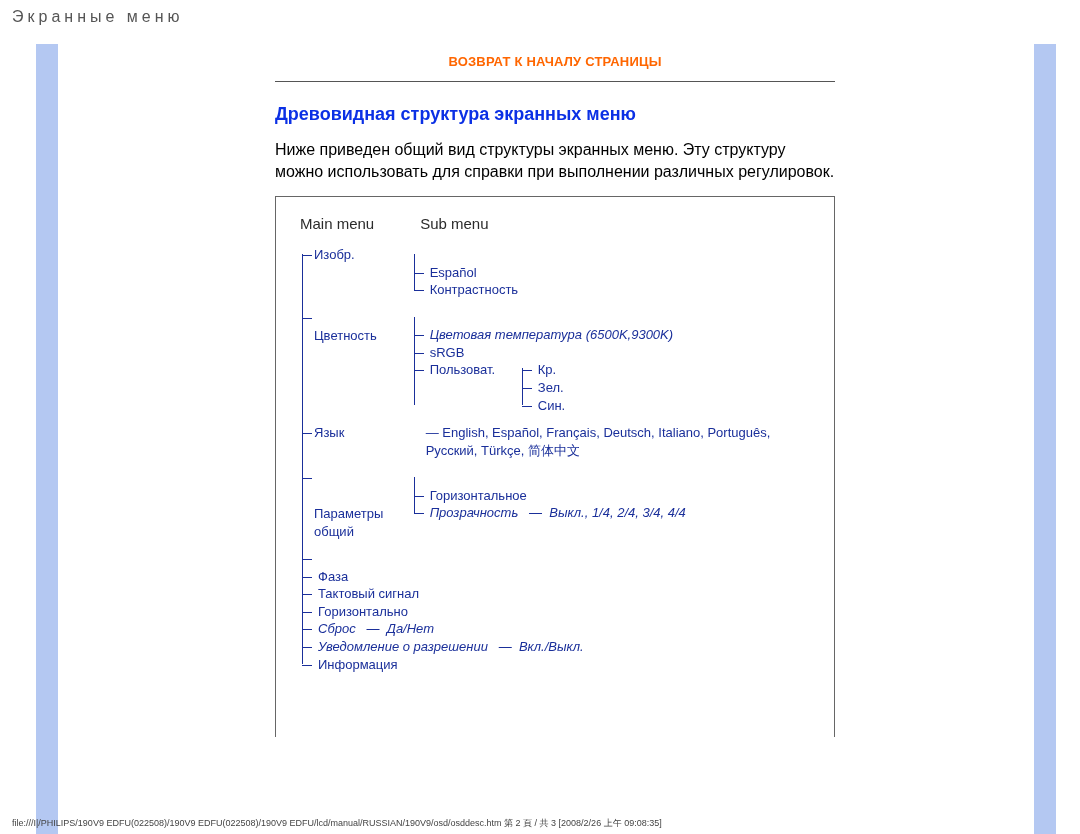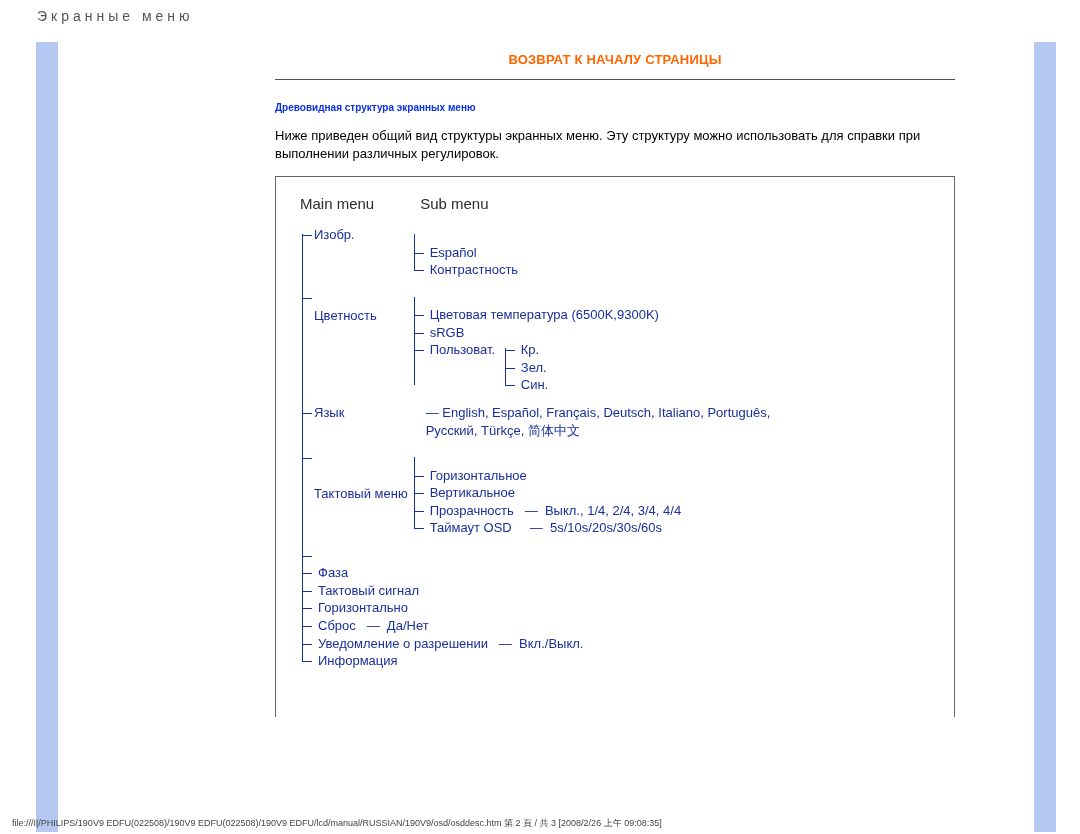--- a/index.html
+++ b/index.html
@@ -6,71 +6,70 @@
     margin: 0;
     padding: 0;
     width: 1080px;
     height: 834px;
     background: #ffffff;
     font-family: Arial, Helvetica, sans-serif;
     font-size: 13px;
     color: #000;
   }
   .page-header {
-    font-size: 14px;
+    font-size: 16px;
     color: #555;
     letter-spacing: 4px;
     padding: 8px 12px 0 12px;
-    margin-left: 25px;
   }
   .outer {
     position: relative;
     margin: 0 auto;
     width: 1080px;
     height: 790px;
   }
   .side-blue-left, .side-blue-right {
     position: absolute;
     top: 18px;
     width: 22px;
     height: 790px;
     background: #b4c8f2;
   }
   .side-blue-left { left: 36px; }
   .side-blue-right { right: 24px; }
   .content {
     position: absolute;
     left: 275px;
     top: 18px;
-    width: 680px;
+    width: 560px;
   }
   .back-link {
     text-align: center;
     margin: 10px 0 12px 0;
   }
   .back-link a {
     color: #ff6600;
     font-weight: bold;
     text-decoration: none;
     font-size: 13px;
     letter-spacing: 0.2px;
   }
   hr.sep {
     border: none;
     border-top: 1px solid #555;
     margin: 10px 0 22px 0;
   }
   .section-title {
     color: #0b30e5;
     font-weight: bold;
-    font-size: 10px;
+    font-size: 18px;
     margin: 4px 0 14px 0;
   }
   .body-text {
-    font-size: 13px;
+    font-size: 16px;
     line-height: 1.35;
     margin-bottom: 14px;
   }
   .tree-box {
     border: 1px solid #666;
     border-bottom: none;
     padding: 18px 18px 12px 24px;
     height: 510px;
     font-size: 13px;
     color: #1a2f9a;
@@ -145,40 +144,40 @@
     width: 10px;
     border-top: 1px solid #1a2f9a;
   }
   .spacer { height: 10px; }
 
   .tiny-sub {
     position: relative;
     display: inline-block;
     vertical-align: top;
     padding-left: 12px;
-    margin-left: 6px;
+    margin-left: 23px;
   }
   .tiny-sub::before {
     content:"";
     position:absolute;
     left:0; top:7px; bottom:9px;
     border-left:1px solid #1a2f9a;
   }
   .tiny-item { position:relative; padding-left:4px;}
   .tiny-item::before{
     content:"";
     position:absolute; left:-12px; top:9px; width:10px;
     border-top:1px solid #1a2f9a;
   }
 
   .dash::before {
     content: "—  ";
     color: #1a2f9a;
   }
-  .nowrap { white-space: nowrap; }
+  .nowrap { white-space: nowrap; font-style: italic; }
 
   .footer-line {
     position: absolute;
     left: 12px;
     bottom: 4px;
     font-size: 9px;
     color: #444;
     white-space: nowrap;
   }
 </style>
@@ -243,32 +242,27 @@
         <div class="main-item">
           <span class="main-col">Язык</span>
           <span class="sub-col" style="width:350px;">
             <span class="dash">English, Español, Français, Deutsch, Italiano, Português, Русский, Türkçe, 简体中文</span>
           </span>
         </div>
 
         <div class="spacer"></div>
 
         <div class="main-item">
-          <span class="main-col" style="padding-top:36px;">Тактовый меню</span>
+          <span class="main-col" style="padding-top:36px;">Параметры общий</span>
           <span class="sub-col">
             <span class="sub-group">
               <div class="sub-item">Горизонтальное</div>
-              <div class="sub-item">Вертикальное</div>
               <div class="sub-item nowrap">
                 <span>Прозрачность</span>
                 &nbsp;&nbsp;—&nbsp;&nbsp;<span>Выкл., 1/4, 2/4, 3/4, 4/4</span>
-              </div>
-              <div class="sub-item nowrap">
-                <span>Таймаут OSD</span>
-                &nbsp;&nbsp;&nbsp;&nbsp;—&nbsp;&nbsp;<span>5s/10s/20s/30s/60s</span>
               </div>
             </span>
           </span>
         </div>
 
         <div class="spacer"></div>
 
         <div class="main-item">
           <span class="sub-col">
             <span class="sub-group">

